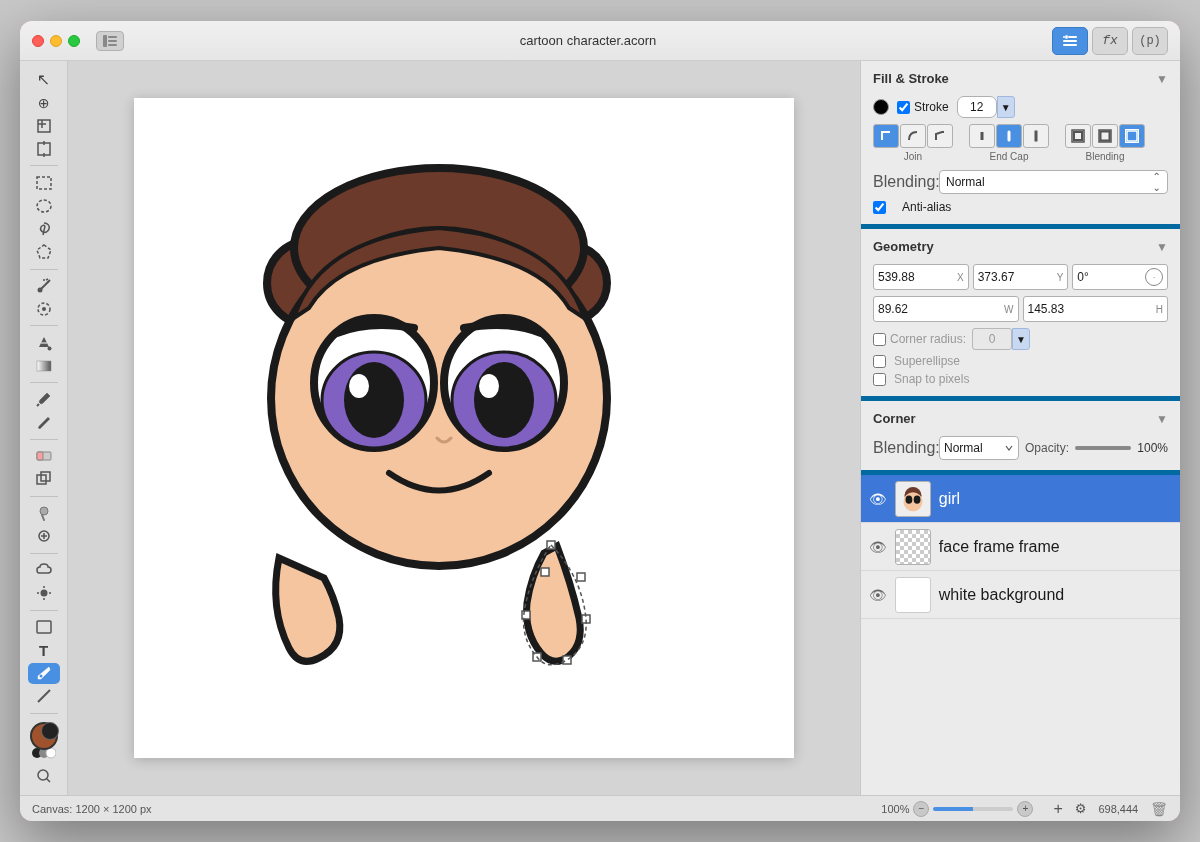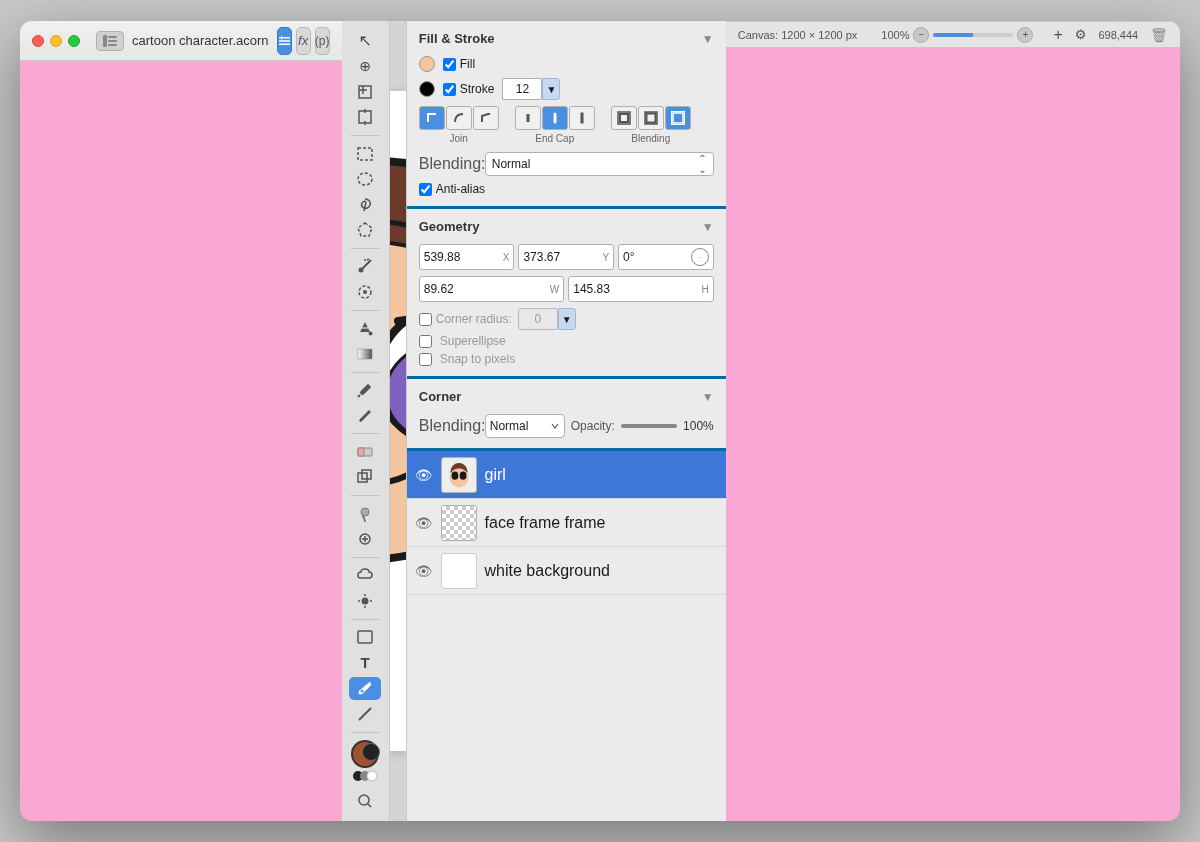--- a/index.html
+++ b/index.html
@@ -15,21 +15,21 @@
       height: 842px;
       overflow: hidden;
     }
     .window {
       width: 1160px;
       height: 800px;
       background: #f9a8d4;
       border-radius: 12px;
       box-shadow: 0 20px 60px rgba(0,0,0,0.4);
       display: flex;
-      flex-direction: row;
+      flex-direction: column;
       overflow: hidden;
     }
     
     .titlebar {
       height: 40px;
       background: linear-gradient(180deg, #f0f0f0 0%, #e6e6e6 100%);
       border-bottom: 1px solid #ccc;
       display: flex;
       align-items: center;
       padding: 0 12px;
@@ -55,28 +55,29 @@
       text-align: center;
       font-size: 13px;
       font-weight: 500;
       color: #333;
     }
     .titlebar-tools {
       display: flex;
       gap: 4px;
     }
     .titlebar-tool-btn {
-      width: 15px; height: 28px;
+      width: 36px; height: 28px;
       background: #4a90e2;
       border: 1px solid #3a7bc8;
       border-radius: 5px;
       display: flex; align-items: center; justify-content: center;
       cursor: pointer;
       color: white;
       font-size: 14px;
+      font-family: Liberation Mono, monospace;
     }
     .titlebar-tool-btn.inactive {
       background: #d8d8d8;
       border: 1px solid #b8b8b8;
       color: #555;
     }
 
     
     .main-content {
       display: flex;
@@ -160,21 +161,21 @@
     .right-panel {
       width: 320px;
       background: #ebebeb;
       border-left: 1px solid #c8c8c8;
       display: flex;
       flex-direction: column;
       flex-shrink: 0;
       overflow-y: auto;
     }
     .panel-section {
-      border-bottom: 3px solid #0369a1;
+      border-bottom: 5px solid #0369a1;
       padding: 10px 12px;
     }
     .panel-header {
       display: flex;
       justify-content: space-between;
       align-items: center;
       margin-bottom: 10px;
     }
     .panel-title {
       font-size: 13px;
@@ -201,21 +202,21 @@
     }
     .checkbox-label {
       display: flex; align-items: center; gap: 4px;
       font-size: 12px;
     }
     .checkbox-label input { margin: 0; }
     .stroke-value-box {
       width: 40px; height: 22px;
       background: white;
       border: 1px solid #b0b0b0;
-      border-radius: 1px;
+      border-radius: 7px;
       text-align: center;
       font-size: 12px;
       display: flex; align-items: center; justify-content: center;
     }
     .stroke-arrow {
       width: 18px; height: 22px;
       background: #c8d8f0;
       border: 1px solid #a0b8e0;
       border-radius: 0 3px 3px 0;
       display: flex; align-items: center; justify-content: center;
@@ -265,21 +266,21 @@
       border: 1px solid #b0b0b0;
       border-radius: 4px;
       padding: 0 6px;
       font-size: 12px;
       display: flex; align-items: center; justify-content: space-between;
       cursor: pointer;
     }
     .blending-select-arrow { font-size: 10px; color: #555; }
 
     .antialias-row {
-      display: flex; align-items: flex-end; gap: 4px;
+      display: flex; align-items: flex-end; gap: 16px;
     }
 
     
     .geo-grid {
       display: grid;
       grid-template-columns: 1fr 1fr 1fr;
       gap: 4px;
       margin-bottom: 6px;
     }
     .geo-input {
@@ -714,27 +715,20 @@
     </div>
 
     <div class="right-panel">
 
       <div class="panel-section">
         <div class="panel-header">
           <span class="panel-title">Fill &amp; Stroke</span>
           <span class="panel-collapse-btn">▼</span>
         </div>
 
-        <div class="fill-stroke-row">
-          <div class="color-swatch" style="background: #f5c5a0; border-radius:50%;"></div>
-          <label class="checkbox-label">
-            <input type="checkbox" checked="" style="">
-            <span>Fill</span>
-          </label>
-        </div>
 
         <div class="fill-stroke-row">
           <div class="color-swatch" style="background: #000; border-radius:50%;"></div>
           <label class="checkbox-label">
             <input type="checkbox" checked="" style="">
             <span>Stroke</span>
           </label>
           <div class="stroke-control">
             <div class="stroke-value-box">
               <span>12</span>

